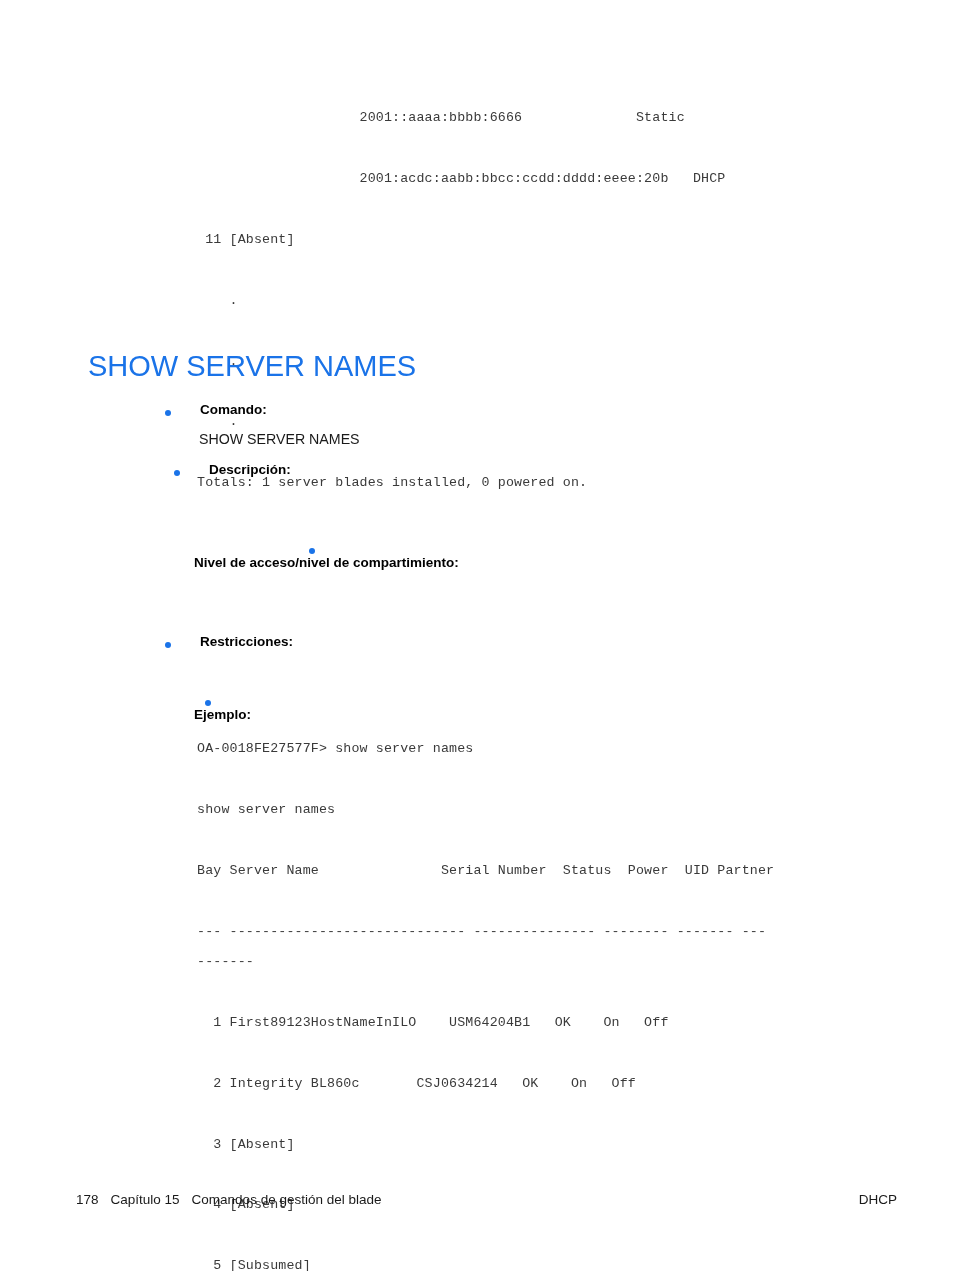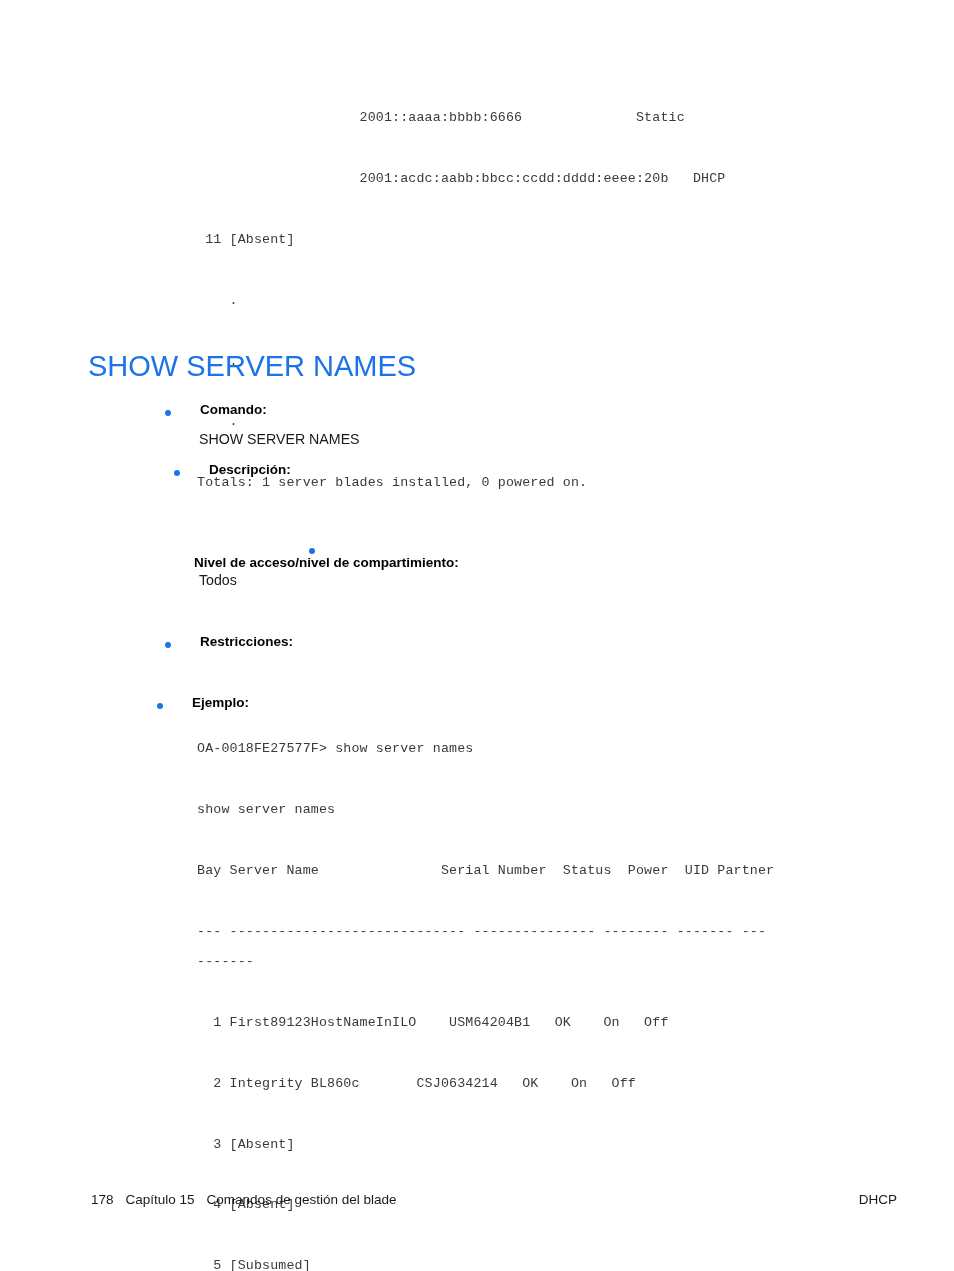--- a/index.html
+++ b/index.html
@@ -79,21 +79,21 @@
   .body-text {
     position: absolute;
     font-size: 14.2px;
     line-height: 21px;
     color: #1a1a1a;
   }
 
   
   .footer {
     position: absolute;
-    left: 72px;
+    left: 57px;
     right: 57px;
     top: 1192px;
     display: flex;
     justify-content: space-between;
     align-items: baseline;
     font-size: 13.5px;
     color: #1a1a1a;
   }
   .footer-left { display: flex; gap: 12px; }
   .footer-left span { white-space: nowrap; }
@@ -127,29 +127,28 @@
 
   <div class="bullet-row" style="left:155px; top:461px;">
     <span class="dot"></span>
     <span class="bullet-label">Descripción:</span>
   </div>
 
   <div class="bullet-row" style="left:146px; top:542px;flex-direction:column;">
     <span class="dot"></span>
     <span class="bullet-label">Nivel de acceso/nivel de compartimiento:</span>
   </div>
-  <div class="body-text" style="left:180px; top:570px; width:700px;">Todos</div>
 
 
   <div class="bullet-row" style="left:146px; top:633px;">
     <span class="dot"></span>
     <span class="bullet-label">Restricciones:</span>
   </div>
 
-  <div class="bullet-row" style="left:138px; top:694px;">
+  <div class="bullet-row" style="left:146px; top:694px;flex-direction:column;">
     <span class="dot"></span>
     <span class="bullet-label">Ejemplo:</span>
   </div>
 
   <pre class="code code-example">OA-0018FE27577F&gt; show server names
 
 show server names
 
 Bay Server Name               Serial Number  Status  Power  UID Partner
 

